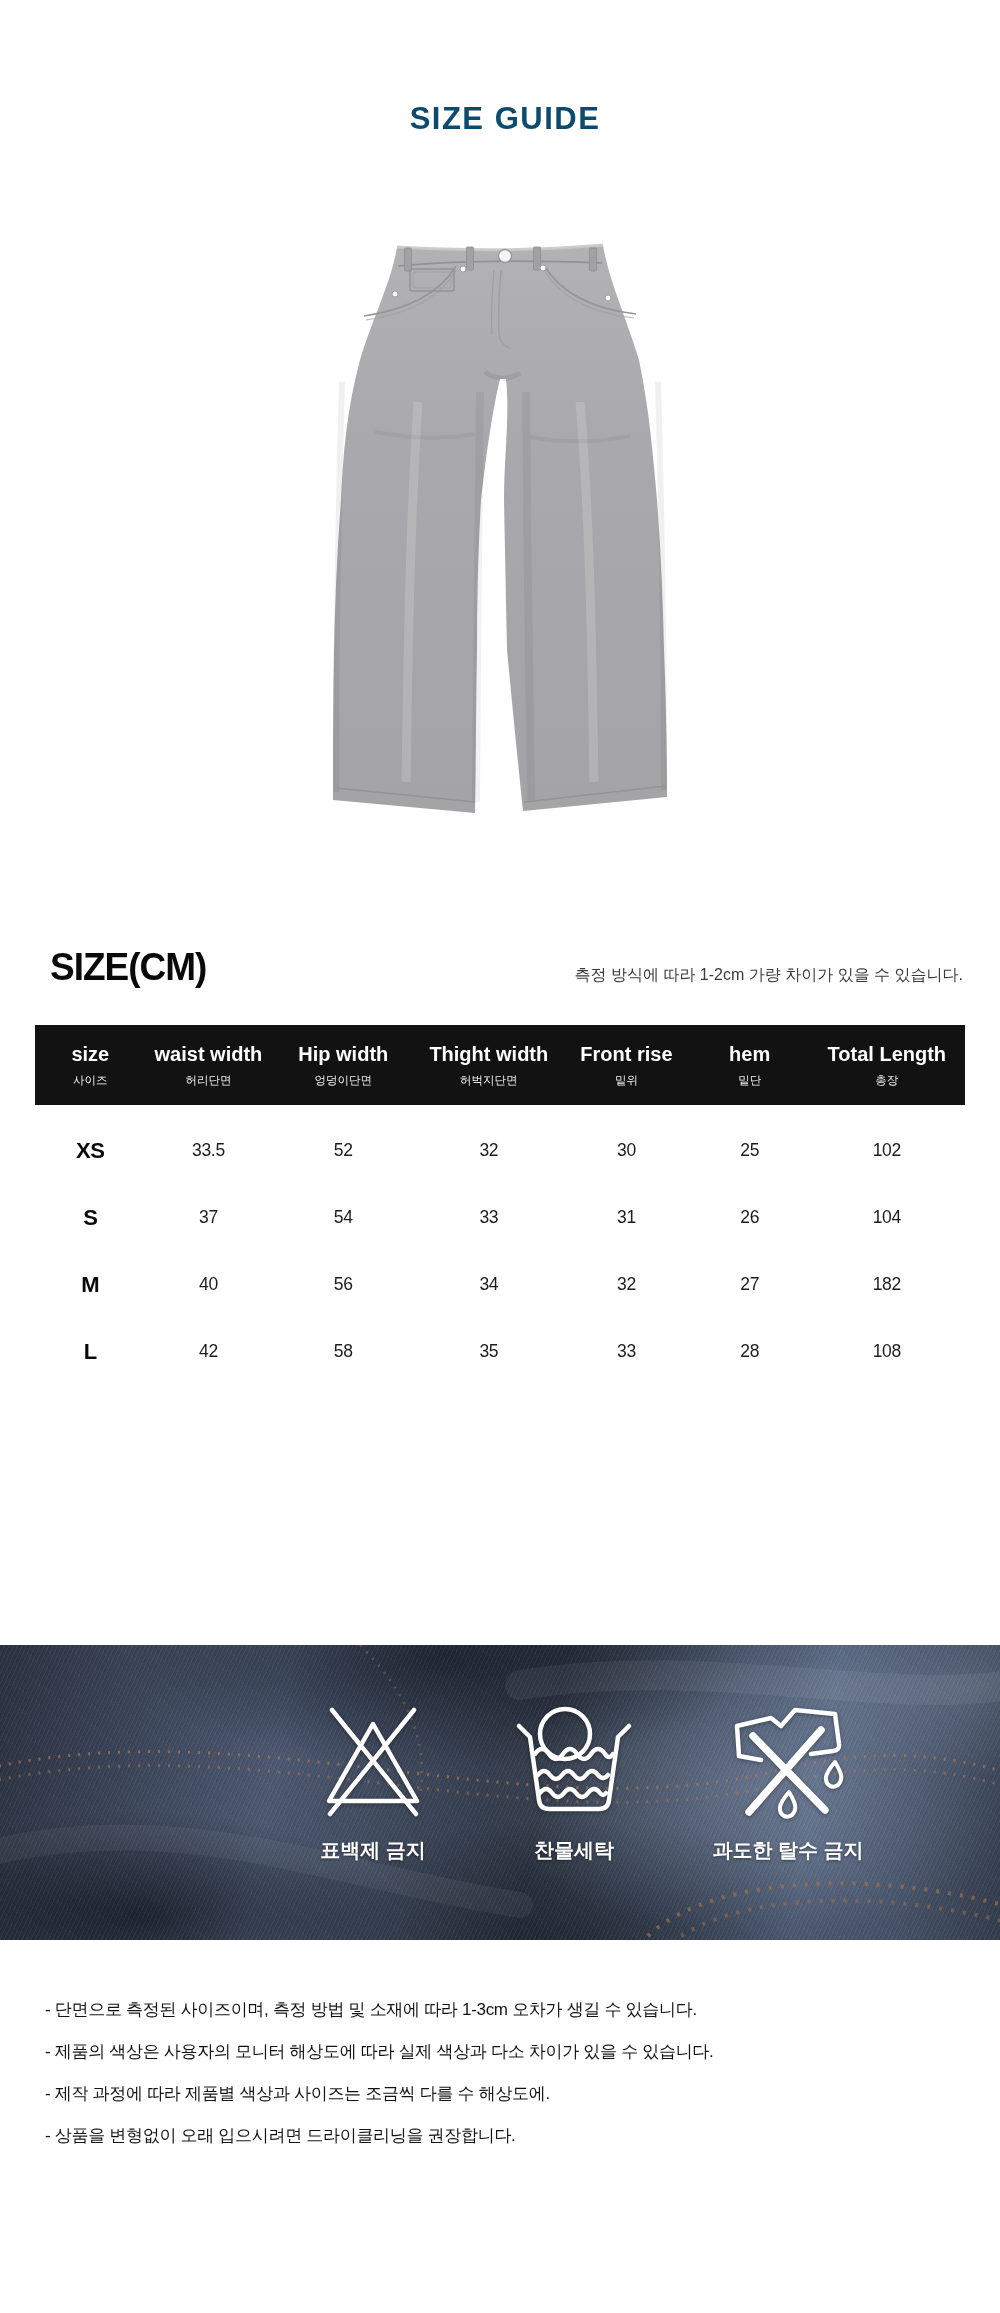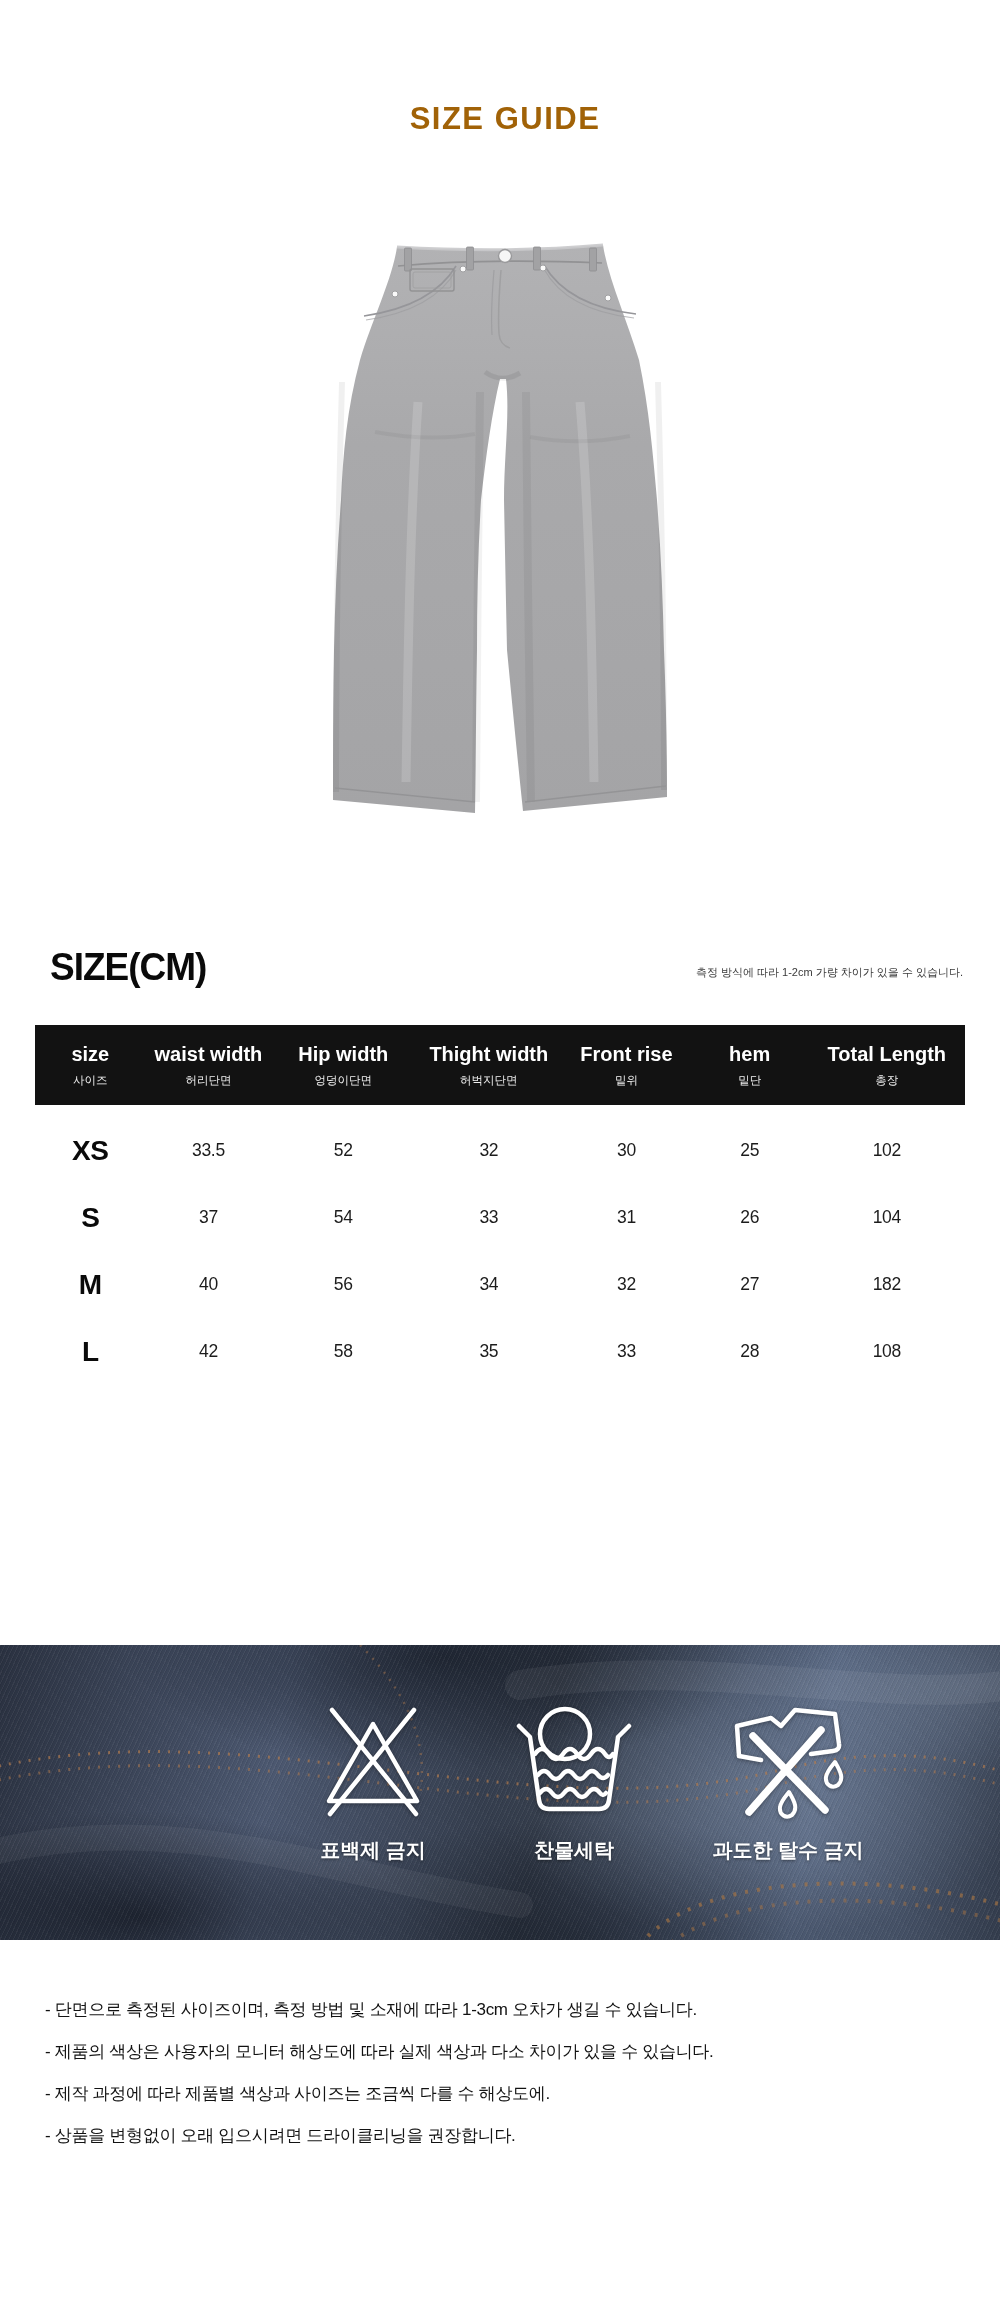--- a/index.html
+++ b/index.html
@@ -2,44 +2,44 @@
 <html><head>
 <meta charset="utf-8">
 <style>
   * { margin:0; padding:0; box-sizing:border-box; }
   html,body { background:#ffffff; }
   body { font-family:"Liberation Sans","DejaVu Sans",sans-serif; }
   .page { position:relative; width:1000px; height:2313px; margin:0 auto; background:#ffffff; overflow:hidden; }
 
   
   .big-title { position:absolute; left:0; width:1000px; text-align:center;
-    font-size:31px; font-weight:800; letter-spacing:1.5px; color:#a16207;padding-left:10px; }
+    font-size:31px; font-weight:800; letter-spacing:1.5px; color:#0c4a6e;padding-left:10px; }
   #size-guide-title { top:101px; }
   #washing-title { top:1518px; }
 
   
   .product-img { position:absolute; left:280px; top:222px; width:440px; height:600px; }
 
   
   .sizecm { position:absolute; left:50px; top:946px; font-size:37px; font-weight:900;
     letter-spacing:-1px; color:#0a0a0a; transform:scaleY(1.04); transform-origin:left top; }
-  .measure-note { position:absolute; right:37px; top:965px; font-size:11px; color:#3a3a3a; }
+  .measure-note { position:absolute; right:37px; top:965px; font-size:16px; color:#3a3a3a; }
 
   
   .tbl-head { position:absolute; left:35px; top:1025px; width:930px; height:80px;
     background:#121212; display:grid; grid-template-columns:11.9% 13.5% 15.5% 15.8% 13.8% 12.7% 16.8%;
     align-content:center; }
   .tbl-head .col { text-align:center; }
   .tbl-head .en { display:block; color:#ffffff; font-size:20px; font-weight:700; }
   .tbl-head .kr { display:block; color:#f0f0f0; font-size:11.5px; margin-top:7px; }
   .tbl-body { position:absolute; left:35px; top:1117px; width:930px; }
   .tbl-row { display:grid; grid-template-columns:11.9% 13.5% 15.5% 15.8% 13.8% 12.7% 16.8%;
     height:67px; align-items:center; }
   .tbl-row .cell { text-align:center; font-size:17.5px; color:#1c1c1c; letter-spacing:-0.3px; }
-  .tbl-row .size-cell { font-size:28px; font-weight:800; color:#0a0a0a; }
+  .tbl-row .size-cell { font-size:22px; font-weight:800; color:#0a0a0a; }
 
   
   .denim { position:absolute; left:0; top:1645px; width:1000px; height:295px; overflow:hidden;
     background-color:#39414f;
     background-image:
       repeating-linear-gradient(115deg, rgba(255,255,255,0.05) 0px, rgba(255,255,255,0.05) 1px, rgba(10,14,22,0.06) 1px, rgba(10,14,22,0.06) 2px, transparent 2px, transparent 4px),
       radial-gradient(ellipse 420px 170px at 14% 92%, rgba(8,11,18,0.62), transparent 62%),
       radial-gradient(ellipse 520px 190px at 44% 4%, rgba(10,14,22,0.58), transparent 60%),
       radial-gradient(ellipse 430px 230px at 76% 48%, rgba(150,166,190,0.30), transparent 65%),
       radial-gradient(ellipse 320px 150px at 97% 14%, rgba(142,158,182,0.28), transparent 60%),

